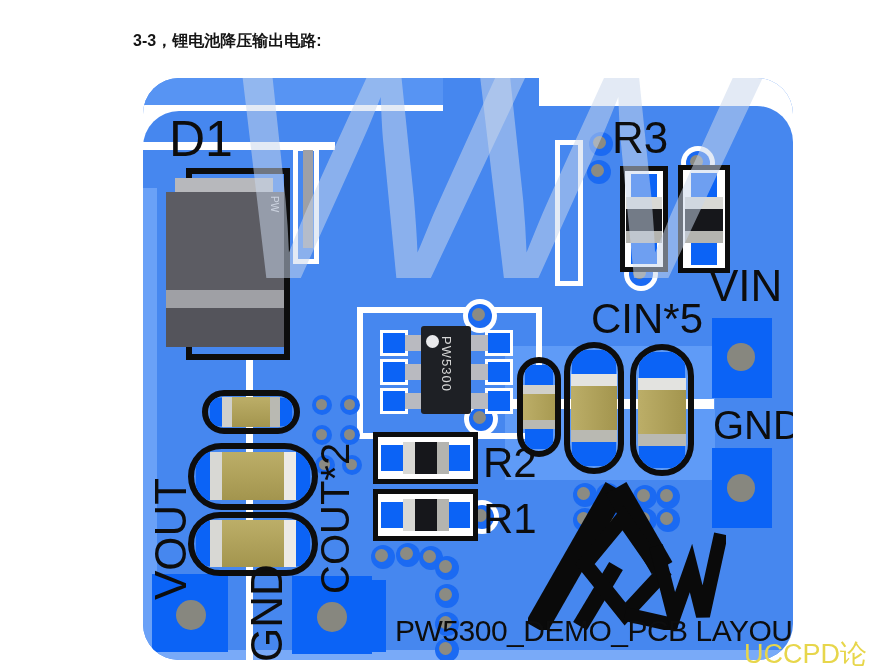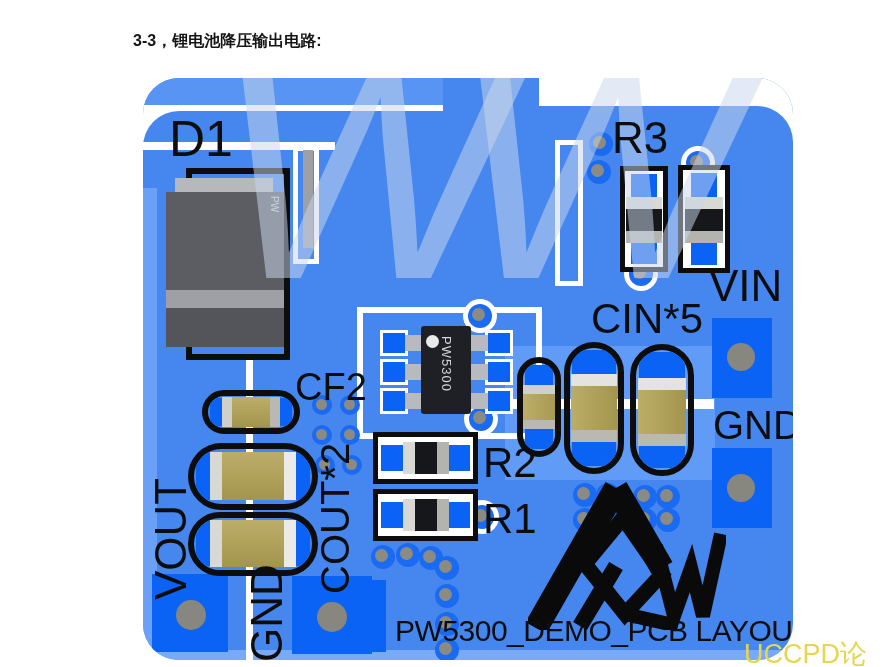--- a/index.html
+++ b/index.html
@@ -210,21 +210,20 @@
         <path d="M97,138 L150,150" stroke-width="14"></path>
         <path d="M128,70 L146,140 L163,92 L175,140 L193,58" stroke-width="14"></path>
       </g>
     </svg>
 
     <div class="lbl" style="left:26px;top:36px;font-size:50px;">D1</div>
     <div class="lbl" style="left:469px;top:38px;font-size:44px;">R3</div>
     <div class="lbl" style="left:566px;top:186px;font-size:44px;">VIN</div>
     <div class="lbl" style="left:448px;top:220px;font-size:42px;">CIN*5</div>
     <div class="lbl" style="left:570px;top:327px;font-size:40px;">GND</div>
-    <div class="lbl" style="left:152px;top:290px;font-size:38px;">CF2</div>
     <div class="lbl" style="left:340px;top:364px;font-size:42px;">R2</div>
     <div class="lbl" style="left:340px;top:420px;font-size:42px;">R1</div>
     <div class="lbl vlbl" style="left:6px;top:362px;height:160px;font-size:44px;">VOUT</div>
     <div class="lbl vlbl" style="left:172px;top:298px;height:218px;font-size:40px;">COUT*2</div>
     <div class="lbl vlbl" style="left:102px;top:486px;height:98px;font-size:44px;">GND</div>
     <div class="lbl" style="left:252px;top:538px;font-size:30px;letter-spacing:-0.5px;">PW5300_DEMO_PCB LAYOUT</div>
 
     <div class="wm" style="left:78px;top:-62px;">WW</div>
 
   </div>

